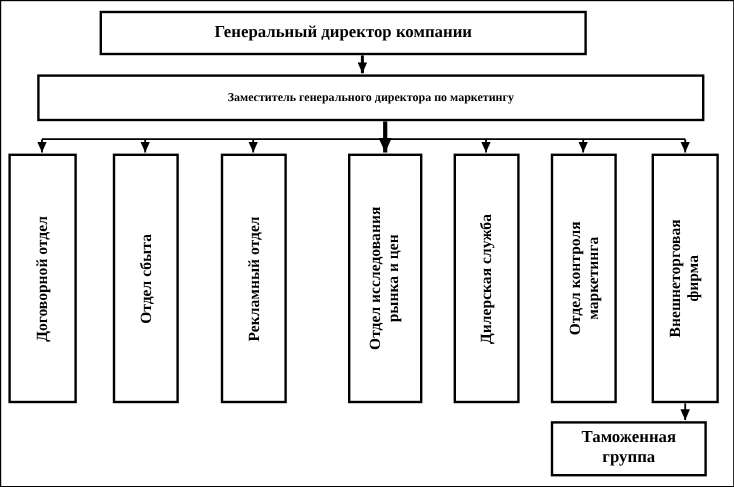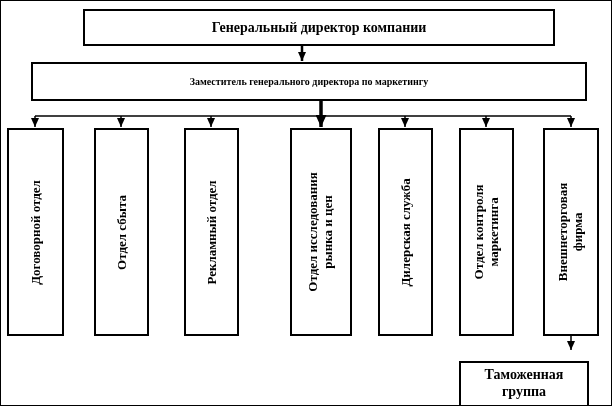--- a/index.html
+++ b/index.html
@@ -26,21 +26,21 @@
     border: 2px solid #000;
     background: #fff;
     display: flex;
     align-items: center;
     justify-content: center;
     text-align: center;
     font-weight: bold;
     color: #000;
   }
   .top-box {
-    left: 82px; top: 8px; width: 472px; height: 37px;
+    left: 82px; top: 8px; width: 406px; height: 37px;
     font-size: 14px;
   }
   .deputy-box {
     left: 30px; top: 61px; width: 556px; height: 39px;
     font-size: 10px;
   }
   .dept {
     top: 127px; height: 208px;
   }
   .vtext {
@@ -49,21 +49,21 @@
     transform-origin: center;
     width: 200px;
     font-size: 13px;
     line-height: 1.15;
     text-align: center;
     white-space: normal;
   }
   .vtext.wrap { width: 142px; }
   .vtext.wrap-narrow { width: 110px; }
   .customs-box {
-    left: 458px; top: 360px; width: 130px; height: 46px;
+    left: 458px; top: 350px; width: 130px; height: 46px;
     font-size: 14px;
     padding: 6px 12px;
     line-height: 1.2;
   }
   svg.connectors {
     position: absolute;
     left: 0; top: 0;
     pointer-events: none;
   }
 </style>

